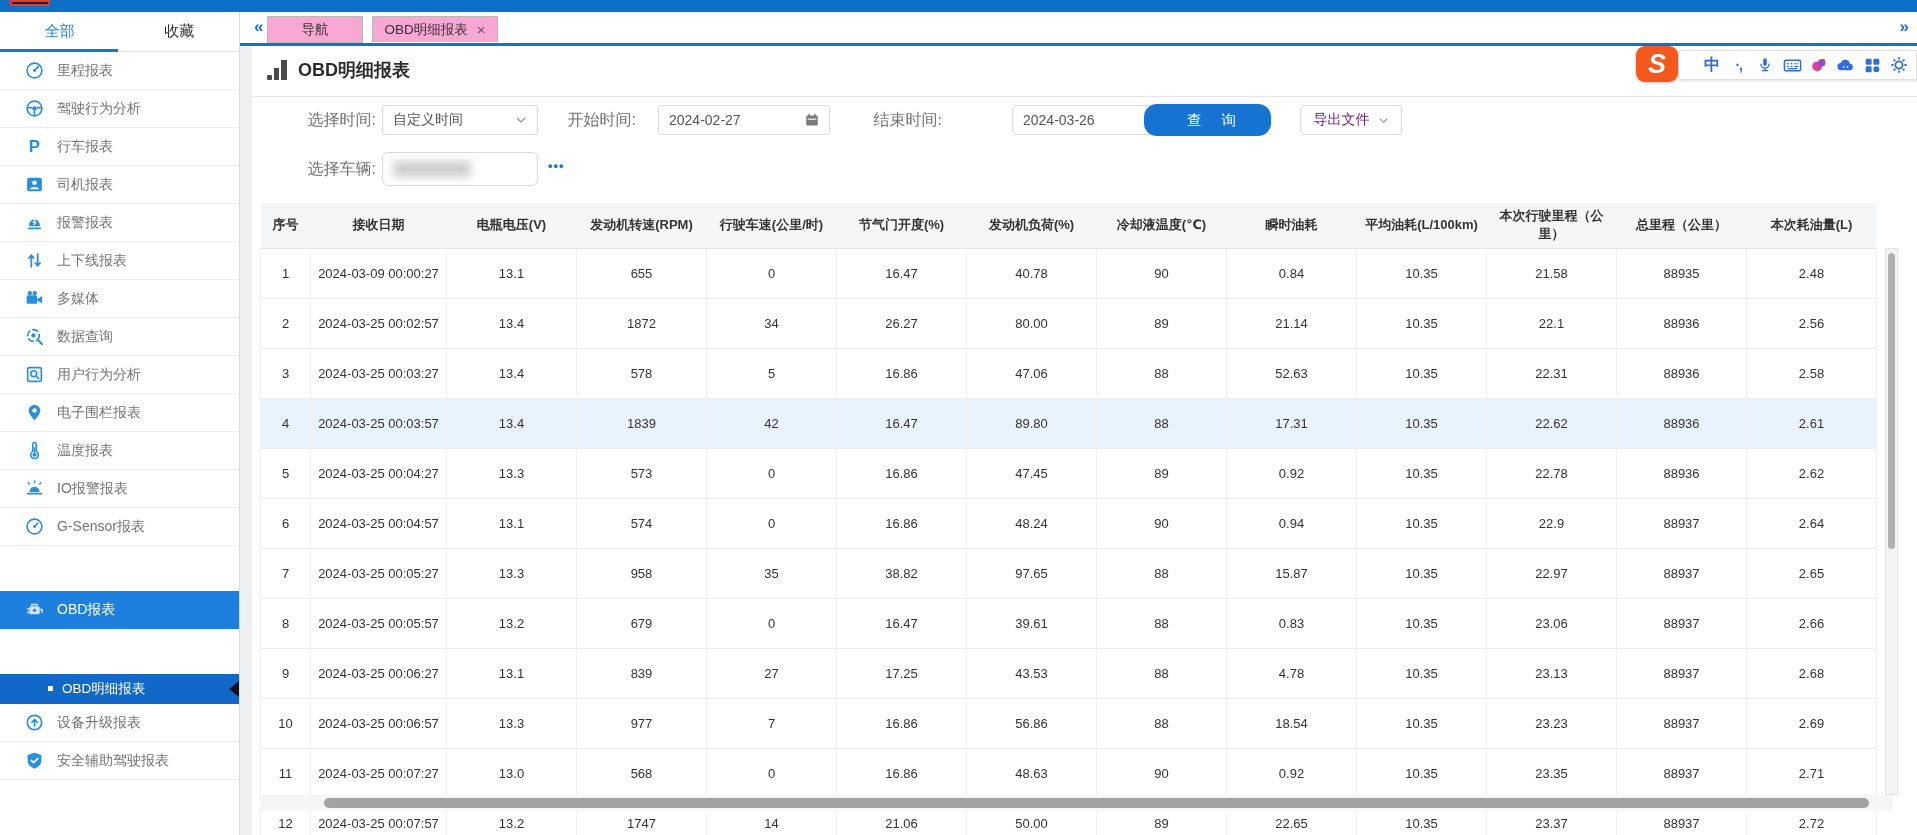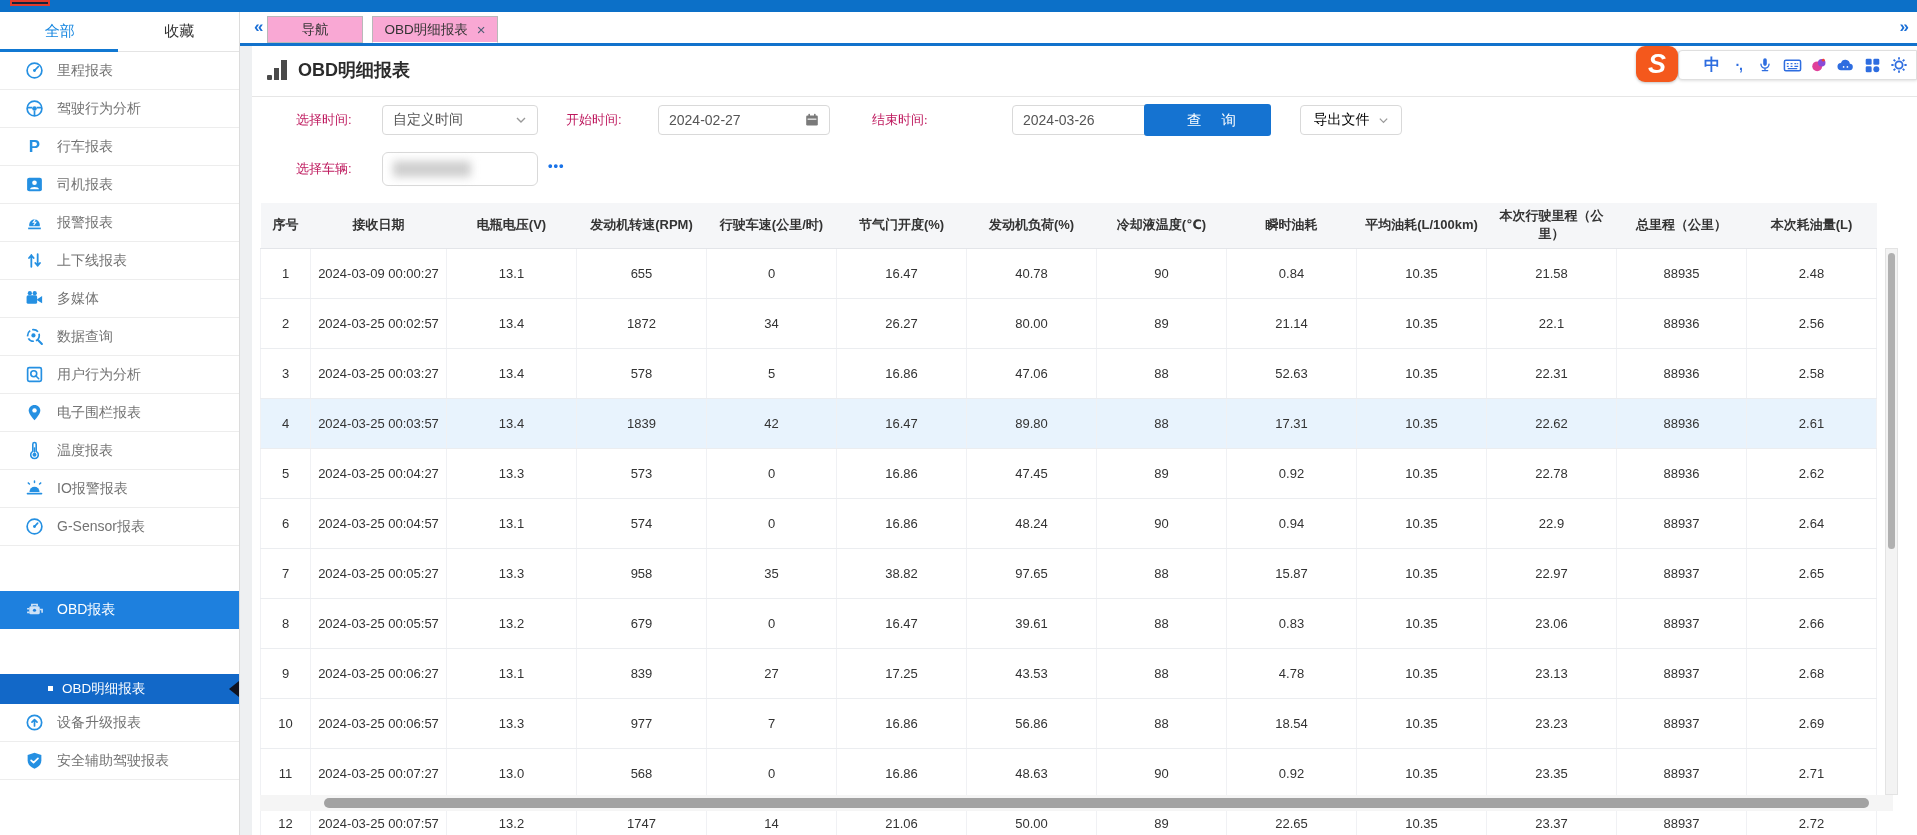--- a/index.html
+++ b/index.html
@@ -50,29 +50,29 @@
   .page-head { position:absolute; left:14px; top:12px; display:flex; align-items:center; }
   .chart-ico { width:24px; height:24px; position:relative; margin-right:8px; }
   .chart-ico i { position:absolute; bottom:2px; background:#4a4a4a; display:block; }
   .chart-ico .b0 { left:1px;  width:5px; height:5px; border-radius:1px; }
   .chart-ico .b1 { left:8px;  width:5px; height:12px; }
   .chart-ico .b2 { left:15px; width:6px; height:20px; }
   .page-title { font-size:18px; font-weight:bold; color:#2b2b2b; }
   .head-divider { position:absolute; left:0; top:50px; width:1665px; height:1px; background:#e6e6e6; }
 
   
-  .flabel { position:absolute; height:30px; line-height:30px; font-size:13px; color:#be185d; }
+  .flabel { position:absolute; height:30px; line-height:30px; font-size:16px; color:#737373; text-align:right; }
   .fbox { position:absolute; height:30px; border:1px solid #d9d9d9; border-radius:4px; background:#fff;
     font-size:14px; color:#555; display:flex; align-items:center; padding:0 10px; cursor:pointer; }
   .fbox .grow { flex:1; }
   .btn-query { position:absolute; height:32px; background:#1573d1; color:#fff; border:none;
-    border-radius:3px; font-size:14.5px; letter-spacing:8px; padding-left:8px; text-indent:8px;
+    border-radius:13px; font-size:14.5px; letter-spacing:8px; padding-left:8px; text-indent:8px;
     cursor:pointer; font-family:inherit; }
   .btn-export { position:absolute; height:30px; border:1px solid #d9d9d9; border-radius:4px; background:#fff;
-    font-size:14px; color:#000000; display:flex; align-items:center; justify-content:center; gap:8px; cursor:pointer; }
+    font-size:14px; color:#701a75; display:flex; align-items:center; justify-content:center; gap:8px; cursor:pointer; }
   .blur-blob { width:78px; height:16px; background:#cfcfcf; filter:blur(4px); border-radius:2px; }
   .more-dots { position:absolute; color:#1a73e8; font-size:13px; letter-spacing:1px; font-weight:bold; cursor:pointer; }
 
   
   .table-wrap { position:absolute; left:8px; top:157px; width:1625px; height:632px; overflow:hidden; }
   table { border-collapse:collapse; table-layout:fixed; width:1616px; }
   th { height:45px; background:#f5f6f8; font-size:13px; color:#333; font-weight:bold; text-align:center;
     border-bottom:1px solid #e3e5e9; padding:0 2px; }
   td { height:50px; font-size:13px; color:#333; text-align:center;
     border-bottom:1px solid #ebedf0; border-right:1px solid #f0f1f4; background:#fff; padding:0 2px; }

